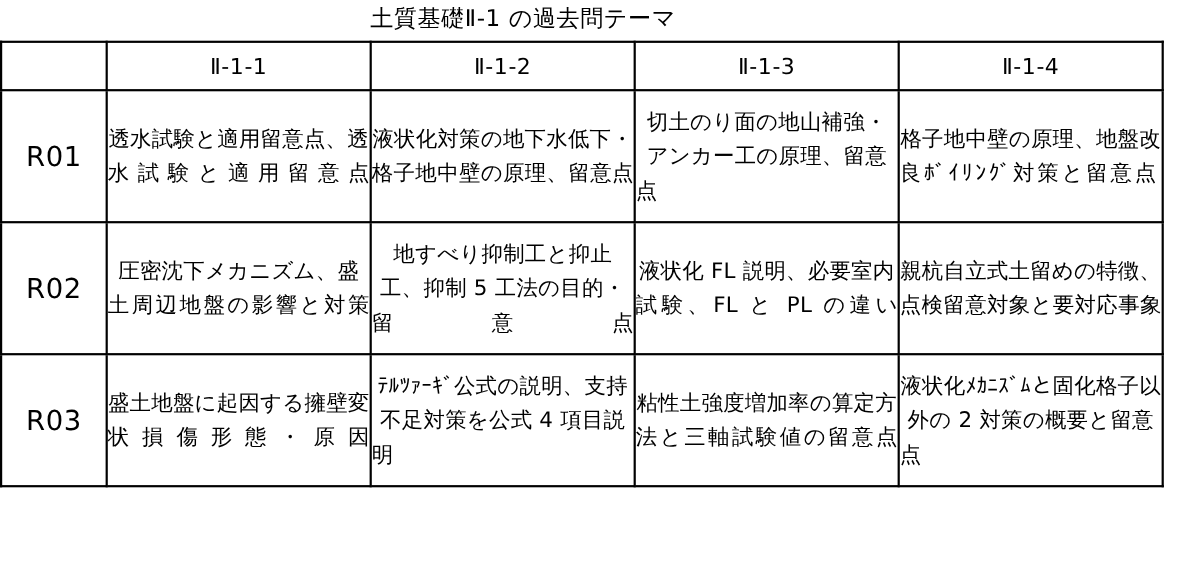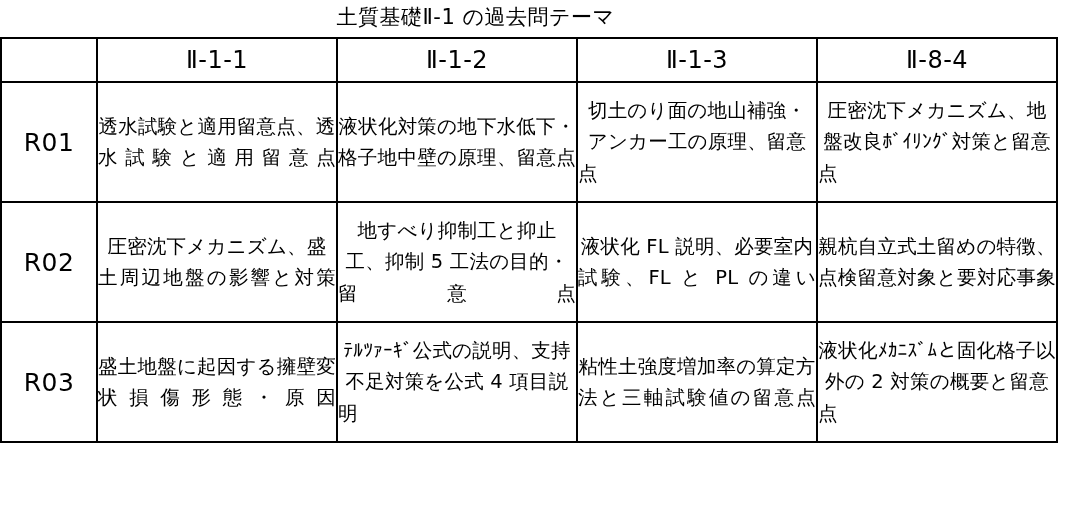--- a/index.html
+++ b/index.html
@@ -39,21 +39,21 @@
   table.theme-table td {
     border: 2px solid #000000;
     vertical-align: middle;
     text-align: center;
     padding: 0;
   }
   col.col-year { width: 96px; }
   col.col-q { width: 240px; }
   th.head-cell {
     height: 42px;
-    font-size: 24px;
+    font-size: 20px;
     font-weight: 400;
     letter-spacing: 0.5px;
   }
   td.year-cell {
     font-size: 25px;
     letter-spacing: 0.5px;
   }
   td.body-cell {
     font-size: 19.5px;
     line-height: 1.62;
@@ -82,37 +82,37 @@
       <col class="col-q">
       <col class="col-q">
       <col class="col-q">
     </colgroup>
     <thead>
       <tr>
         <th class="head-cell"></th>
         <th class="head-cell">Ⅱ-1-1</th>
         <th class="head-cell">Ⅱ-1-2</th>
         <th class="head-cell">Ⅱ-1-3</th>
-        <th class="head-cell">Ⅱ-8-4</th>
+        <th class="head-cell">Ⅱ-1-4</th>
       </tr>
     </thead>
     <tbody>
       <tr>
         <td class="year-cell">R01</td>
         <td class="body-cell">
             <span class="txt">透水試験と適用留意点、透水試験と適用留意点</span>
           </td>
         <td class="body-cell">
             <span class="txt">液状化対策の地下水低下・格子地中壁の原理、留意点</span>
           </td>
         <td class="body-cell">
             <span class="txt">切土のり面の地山補強・アンカー工の原理、留意点</span>
           </td>
         <td class="body-cell">
-            <span class="txt">圧密沈下メカニズム、地盤改良ﾎﾞｲﾘﾝｸﾞ対策と留意点</span>
+            <span class="txt">格子地中壁の原理、地盤改良ﾎﾞｲﾘﾝｸﾞ対策と留意点</span>
           </td>
       </tr>
       <tr>
         <td class="year-cell">R02</td>
         <td class="body-cell">
             <span class="txt">圧密沈下メカニズム、盛土周辺地盤の影響と対策</span>
           </td>
         <td class="body-cell">
             <span class="txt">地すべり抑制工と抑止工、抑制 5 工法の目的・留意点</span>
           </td>

